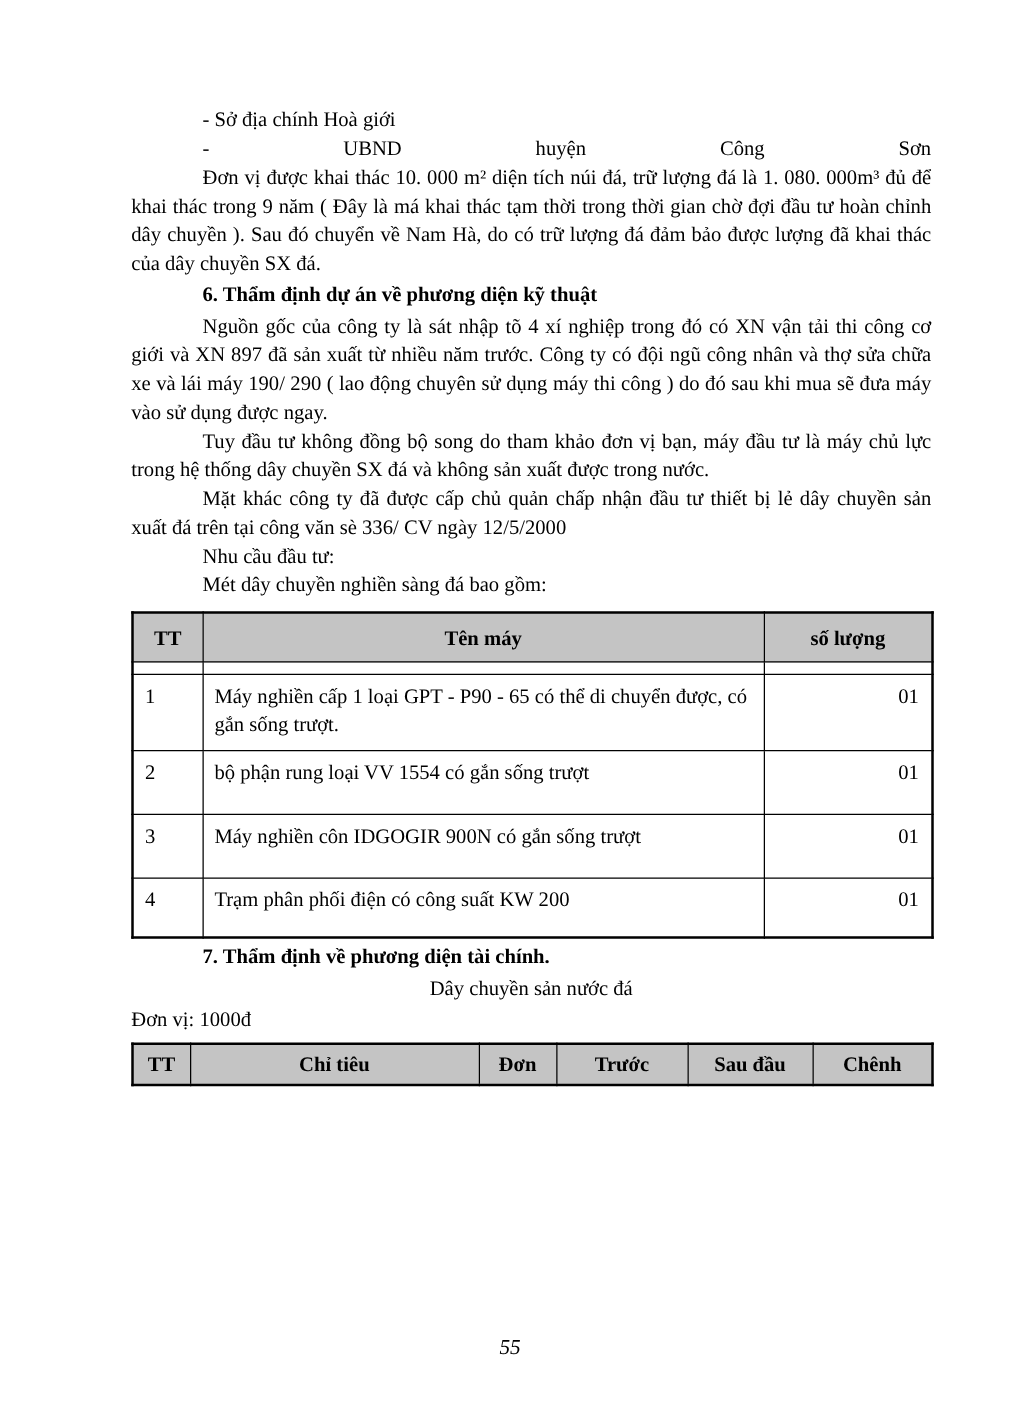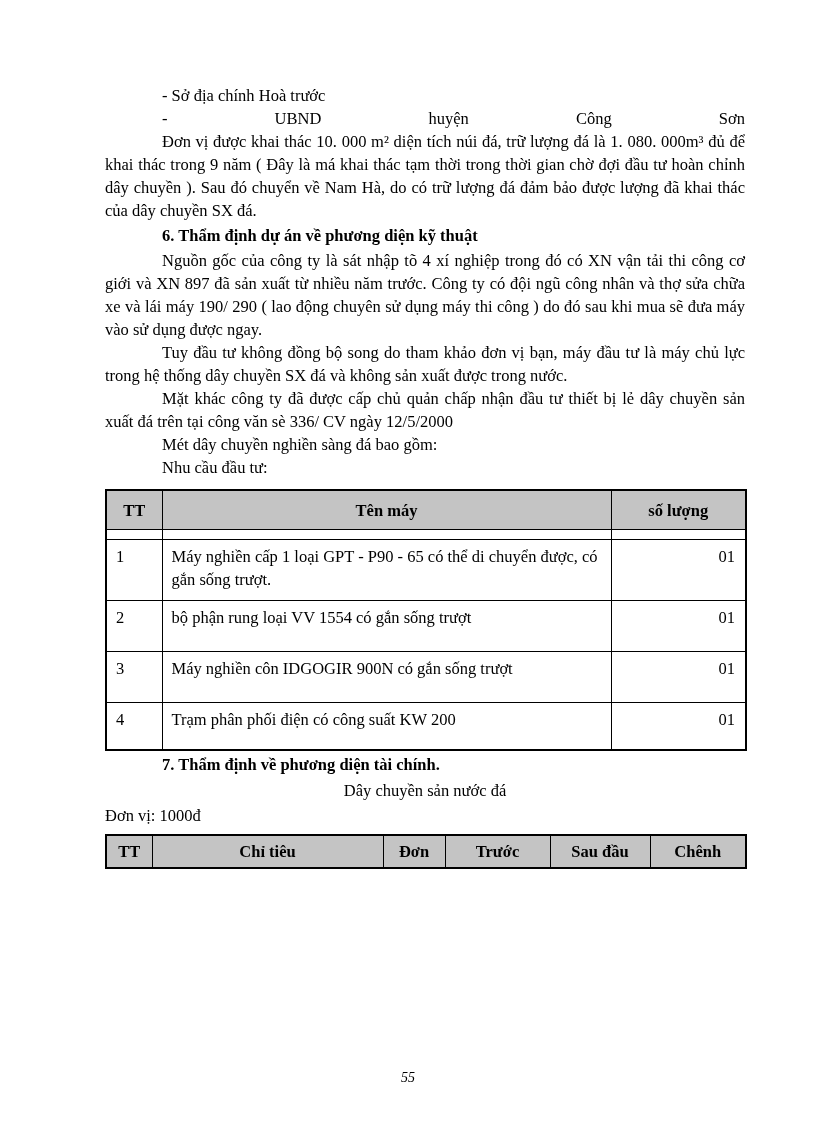--- a/index.html
+++ b/index.html
@@ -33,51 +33,51 @@
   .caption{text-align:center;margin-top:3px}
   .unit{text-align:left;margin-top:2px;padding-right:2px}
 
   .t2{margin-top:7px;border:2px solid #000}
   .t2 th{background:#c4c4c4;border:1px solid #000;height:29px;font-weight:bold;text-align:center;font-size:16.5px}
   .c2-tt{width:46px}.c2-chitieu{width:231px}.c2-don{width:62px}
   .c2-truoc{width:105px}.c2-saudau{width:100px}.c2-chenh{width:96px}
 
   .pageno{
     position:absolute;left:0;right:0;top:1066px;text-align:center;
-    font-size:14px;font-style:italic;
+    font-size:17px;font-style:italic;
   }
 </style>
 </head>
 <body>
 
 <div class="content">
 
-  <div class="line">- Sở địa chính Hoà trước</div>
+  <div class="line">- Sở địa chính Hoà giới</div>
 
   <div class="spread">
     <span>-</span>
     <span>UBND</span>
     <span>huyện</span>
     <span>Công</span>
     <span>Sơn</span>
   </div>
 
   <p class="para">Đơn vị được khai thác 10. 000 m² diện tích núi đá, trữ lượng đá là 1. 080. 000m³ đủ để khai thác trong 9 năm ( Đây là má khai thác tạm thời trong thời gian chờ đợi đầu tư hoàn chỉnh dây chuyền ). Sau đó chuyển về Nam Hà, do có trữ lượng đá đảm bảo được lượng đã khai thác của dây chuyền SX đá.</p>
 
   <div class="heading">6. Thẩm định dự án về phương diện kỹ thuật</div>
 
   <p class="para">Nguồn gốc của công ty là sát nhập tõ 4 xí nghiệp trong đó có XN vận tải thi công cơ giới và XN 897 đã sản xuất từ nhiều năm trước. Công ty có đội ngũ công nhân và thợ sửa chữa xe và lái máy 190/ 290 ( lao động chuyên sử dụng máy thi công ) do đó sau khi mua sẽ đưa máy vào sử dụng được ngay.</p>
 
   <p class="para">Tuy đầu tư không đồng bộ song do tham khảo đơn vị bạn, máy đầu tư là máy chủ lực trong hệ thống dây chuyền SX đá và không sản xuất được trong nước.</p>
 
   <p class="para">Mặt khác công ty đã được cấp chủ quản chấp nhận đầu tư thiết bị lẻ dây chuyền sản xuất đá trên tại công văn sè 336/ CV ngày 12/5/2000</p>
 
+  <div class="line">Nhu cầu đầu tư:</div>
+
   <div class="line">Mét dây chuyền nghiền sàng đá bao gồm:</div>
-
-  <div class="line">Nhu cầu đầu tư:</div>
 
   <table class="t1">
     <colgroup>
       <col class="col-tt">
         <col class="col-name">
         <col class="col-qty">
     </colgroup>
     <tbody>
       <tr>
         <th>TT</th>

